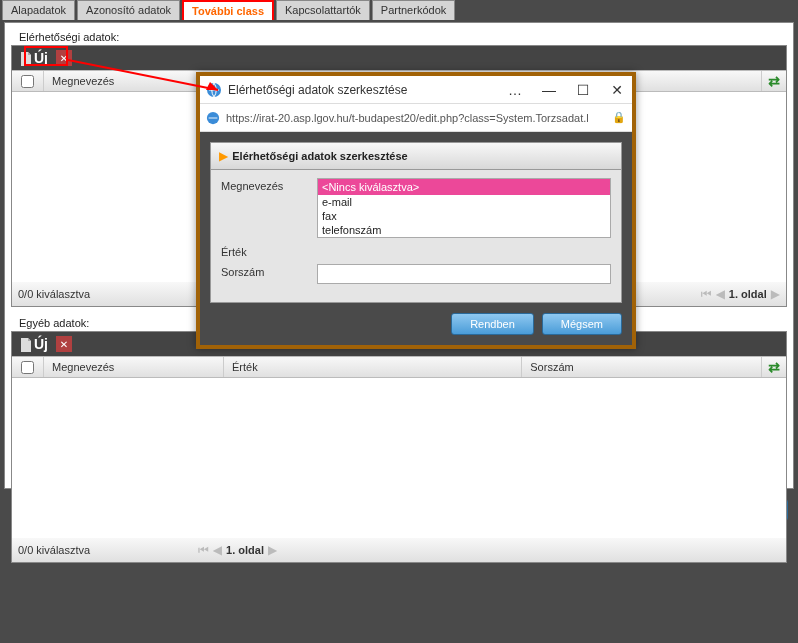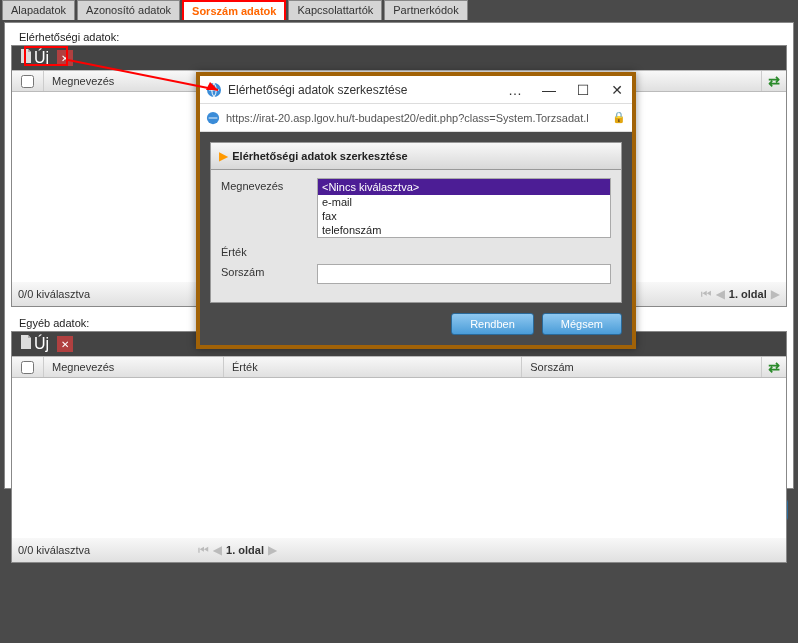--- a/index.html
+++ b/index.html
@@ -7,21 +7,21 @@
 
   .tabs { display: flex; background: #4a4a4a; height: 20px; padding: 0 2px; border-radius: 6px; }
   .tab { font-size: 11px; color: #333; background: #d5d5d5; padding: 3px 8px; margin-right: 2px; border: 1px solid #888; border-bottom: none; cursor: pointer; }
   .tab.active { color: #ff6600; font-weight: bold; background: #fff; border: 2px solid red; border-bottom: none; }
 
   .panel { background: #fff; margin: 2px 4px; border: 1px solid #888; padding: 4px 6px; }
   .section-label { font-size: 11px; color: #222; margin: 4px 0 2px 8px; }
 
   .grid-wrap { border: 1px solid #888; }
   .toolbar { background: #444; height: 24px; display: flex; align-items: center; padding: 0 4px; }
-  .tool-btn { display: flex; align-items: flex-start; color: #fff; font-size: 16px; padding: 2px 4px; cursor: pointer; }
+  .tool-btn { display: flex; align-items: flex-end; color: #fff; font-size: 14px; padding: 2px 4px; cursor: pointer; font-weight: bold; }
   .tool-btn svg { margin-right: 2px; }
   .tool-del { width: 16px; height: 16px; background: #b04040; display: flex; align-items: center; justify-content: center; color: #fff; font-size: 10px; margin-left: 4px; cursor: pointer; }
 
   .grid-header { background: linear-gradient(#f8f8f8, #e0e0e0); height: 22px; display: flex; align-items: center; border-bottom: 1px solid #bbb; border-top: 1px solid #bbb; }
   .col-check { width: 32px; display: flex; justify-content: center; border-right: 1px solid #ccc; height: 100%; align-items: center; }
   .col-check input { width: 13px; height: 13px; }
   .col { font-size: 11px; color: #333; padding: 0 8px; border-right: 1px solid #ccc; height: 100%; display: flex; align-items: center; flex: 1; }
   .col.narrow { flex: 0 0 180px; }
   .refresh-icon { margin-left: auto; padding: 0 6px; color: #2a8a2a; font-size: 14px; font-weight: bold; }
 
@@ -55,36 +55,36 @@
   .dlg-head-bar { background: linear-gradient(#f8f8f8, #d8d8d8); border: 1px solid #999; padding: 6px 8px; display: flex; align-items: center; }
   .dlg-head-bar .arrow { color: #ff9900; font-size: 12px; margin-right: 4px; }
   .dlg-head-bar-text { font-size: 11px; font-weight: bold; color: #222; }
 
   .dlg-form { background: #e5e5e5; border: 1px solid #999; border-top: none; padding: 8px 10px 12px; }
   .form-row { display: flex; align-items: flex-start; margin-bottom: 6px; }
   .form-label { width: 96px; font-size: 11px; color: #333; padding-top: 2px; }
   .form-field { flex: 1; }
   .form-field input { width: 100%; border: 1px solid #aaa; height: 20px; font-size: 11px; padding: 0 4px; }
   .dropdown { background: #fff; border: 1px solid #aaa; width: 100%; }
-  .dd-sel { background: #4c1d95; color: #fff; font-size: 11px; padding: 2px 4px; }
+  .dd-sel { background: #ec4899; color: #fff; font-size: 11px; padding: 2px 4px; }
   .dd-opt { font-size: 11px; padding: 1px 4px; color: #222; cursor: pointer; }
 
   .dlg-btns { display: flex; justify-content: flex-end; gap: 8px; margin-top: 10px; }
 
   
   .annotation-arrow { position: absolute; left: 68px; top: 52px; z-index: 20; pointer-events: none; }
   .new-btn-highlight { position: absolute; left: 24px; top: 46px; width: 44px; height: 20px; border: 2px solid red; z-index: 5; pointer-events: none; }
 </style>
 </head>
 <body>
 
 <div class="tabs">
   <div class="tab">Alapadatok</div>
   <div class="tab">Azonosító adatok</div>
-  <div class="tab active">Sorszám adatok</div>
+  <div class="tab active">További class</div>
   <div class="tab">Kapcsolattartók</div>
   <div class="tab">Partnerkódok</div>
 </div>
 
 <div class="panel" style="height:467px; position:relative;">
 
   <div class="section-label">Elérhetőségi adatok:</div>
   <div class="grid-wrap">
     <div class="toolbar">
       <div class="tool-btn">

